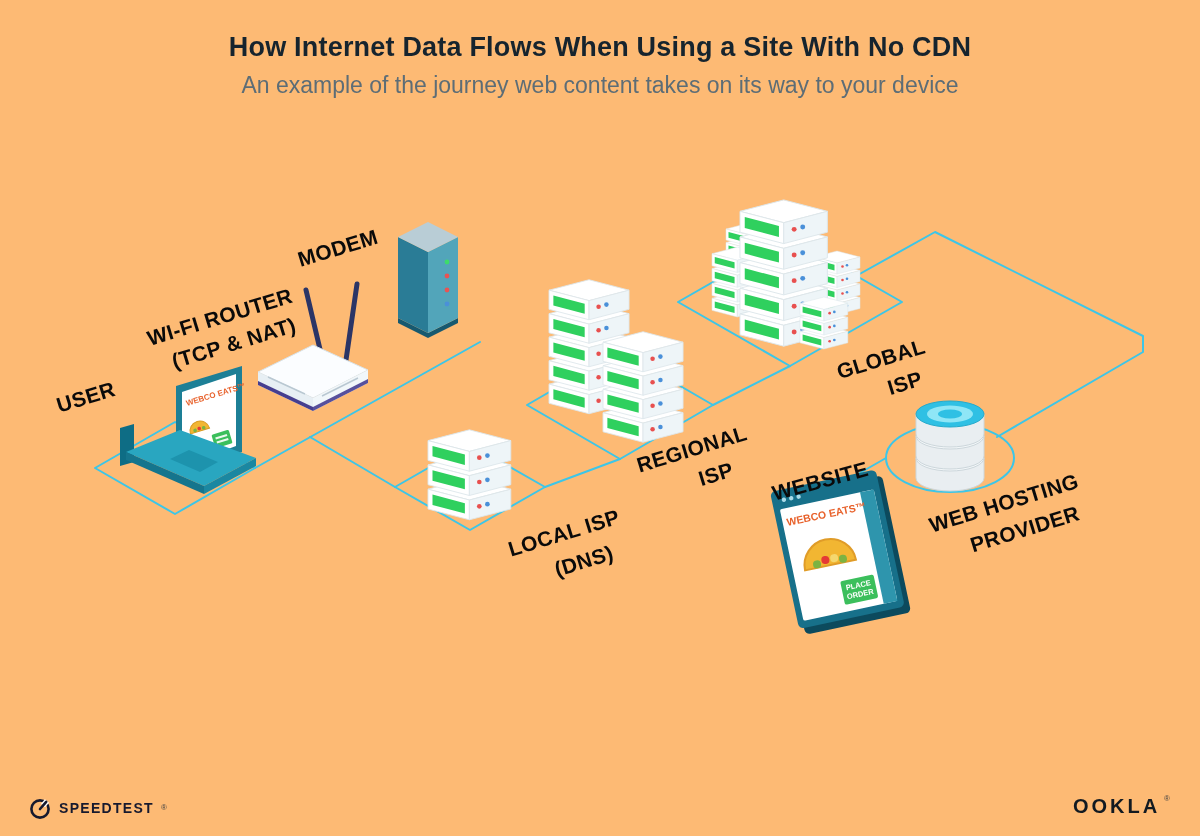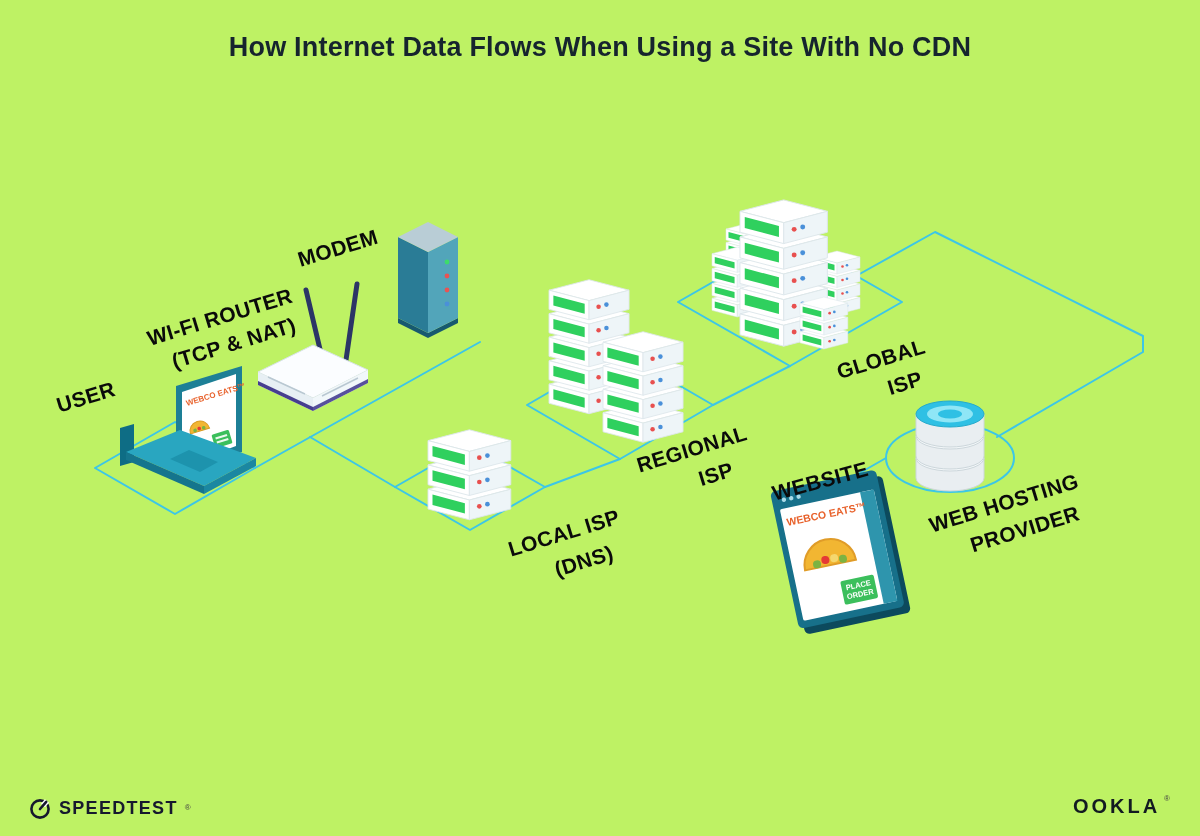--- a/index.html
+++ b/index.html
@@ -1,37 +1,38 @@
 <!DOCTYPE html>
 <html><head>
 <meta charset="utf-8">
 <style>
   html,body{margin:0;padding:0;background:#ffffff;}
-  .canvas{position:relative;width:1200px;height:836px;background:#bef264;
+  .canvas{position:relative;width:1200px;height:836px;background:#fdba74;
           font-family:"Liberation Sans",sans-serif;overflow:hidden;}
   .header{position:absolute;top:32px;left:0;width:100%;text-align:center;z-index:3;}
   .title{margin:0;font-size:27px;font-weight:700;color:#16242e;letter-spacing:0.2px;}
   .subtitle{margin:9px 0 0 0;font-size:23px;font-weight:400;color:#5d6d76;}
   .diagram-svg{position:absolute;top:0;left:0;z-index:1;}
   .footer{position:absolute;left:0;bottom:16px;width:100%;height:30px;z-index:3;}
   .logo-left{position:absolute;left:28px;bottom:0;display:flex;align-items:center;gap:7px;}
   .logo-right{position:absolute;right:30px;bottom:2px;display:flex;align-items:flex-start;gap:4px;}
-  .speedtest-text{font-size:18px;font-weight:700;letter-spacing:1.3px;color:#16192e;}
+  .speedtest-text{font-size:14px;font-weight:700;letter-spacing:1.3px;color:#16192e;}
   .ookla-text{font-size:20px;font-weight:600;letter-spacing:3px;color:#121a21;}
   sup.mark{font-size:8px;color:#444;line-height:1;}
   text.node-label{font-weight:700;fill:#0a0a0a;font-size:21px;letter-spacing:0.4px;
                   font-family:"Liberation Sans",sans-serif;}
 </style>
 </head>
 <body>
 
 <div class="canvas">
 
   <div class="header">
     <h1 class="title">How Internet Data Flows When Using a Site With No CDN</h1>
+    <p class="subtitle">An example of the journey web content takes on its way to your device</p>
   </div>
 
   <svg class="diagram-svg" width="1200" height="836" viewBox="0 0 1200 836">
 
     <defs>
       <g id="server-unit">
         <polygon points="0,14 46,2 92,14 46,26" fill="#ffffff" stroke="#dde7eb" stroke-width="1"></polygon>
         <polygon points="0,14 46,26 46,48 0,36" fill="#ffffff" stroke="#dde7eb" stroke-width="1"></polygon>
         <polygon points="46,26 92,14 92,36 46,48" fill="#eef5f8" stroke="#dde7eb" stroke-width="1"></polygon>
         <polygon points="5,20 41,29.5 41,41 5,31.5" fill="#2fd05e"></polygon>

